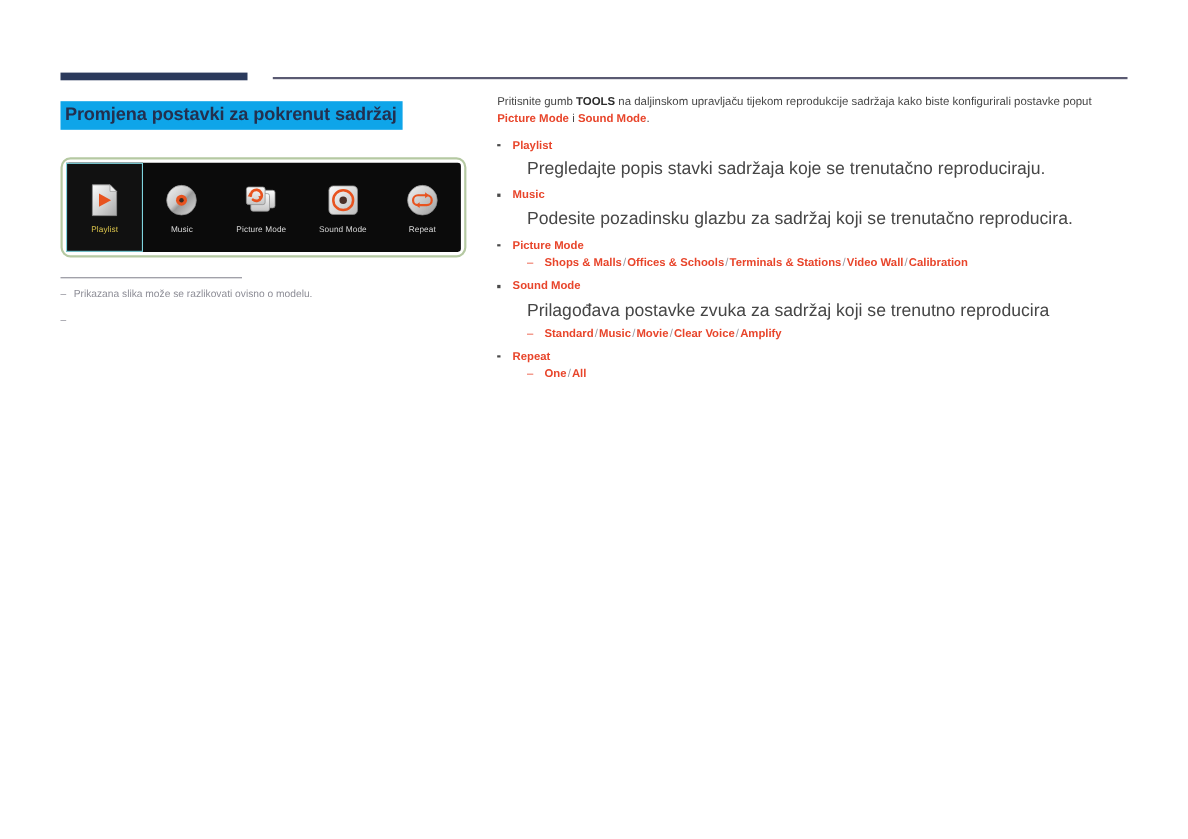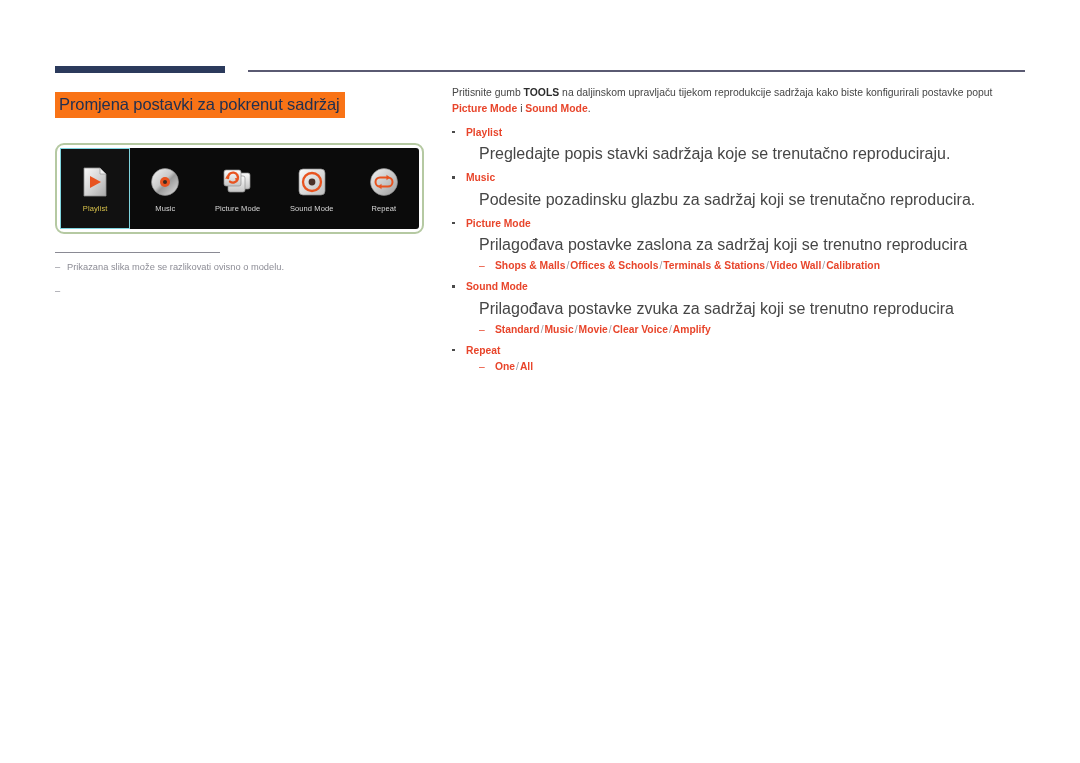--- a/index.html
+++ b/index.html
@@ -37,23 +37,23 @@
   
   .left-col {
     position: absolute;
     left: 55px;
     top: 92px;
     width: 372px;
   }
   .page-heading {
     display: inline-block;
     font-size: 16.5px;
-    font-weight: normal;
+    font-weight: bold;
     color: #23304f;
-    background: #f97316;
+    background: #0ea5e9;
     padding: 3px 5px 4px 4px;
     line-height: 1.15;
     letter-spacing: -0.1px;
     white-space: nowrap;
   }
 
   
   .panel-frame {
     position: absolute;
     left: 55px;
@@ -369,21 +369,20 @@
     <div class="bullet-desc">Podesite pozadinsku glazbu za sadržaj koji se trenutačno reproducira.</div>
   </div>
 
   <div class="bullet-block">
     <div class="bullet-head">
       <span class="bullet-dot">
           <i></i>
         </span>
       <span class="bullet-title">Picture Mode</span>
     </div>
-    <div class="bullet-desc">Prilagođava postavke zaslona za sadržaj koji se trenutno reproducira</div>
     <div class="sub-row">
       <span class="sub-dash">–</span>
       <span class="sub-opts"><span class="o">Shops &amp; Malls</span><span class="sep">/</span><span class="o">Offices &amp; Schools</span><span class="sep">/</span><span class="o">Terminals &amp; Stations</span><span class="sep">/</span><span class="o">Video Wall</span><span class="sep">/</span><span class="o">Calibration</span></span>
     </div>
   </div>
 
   <div class="bullet-block">
     <div class="bullet-head">
       <span class="bullet-dot">
           <i></i>

